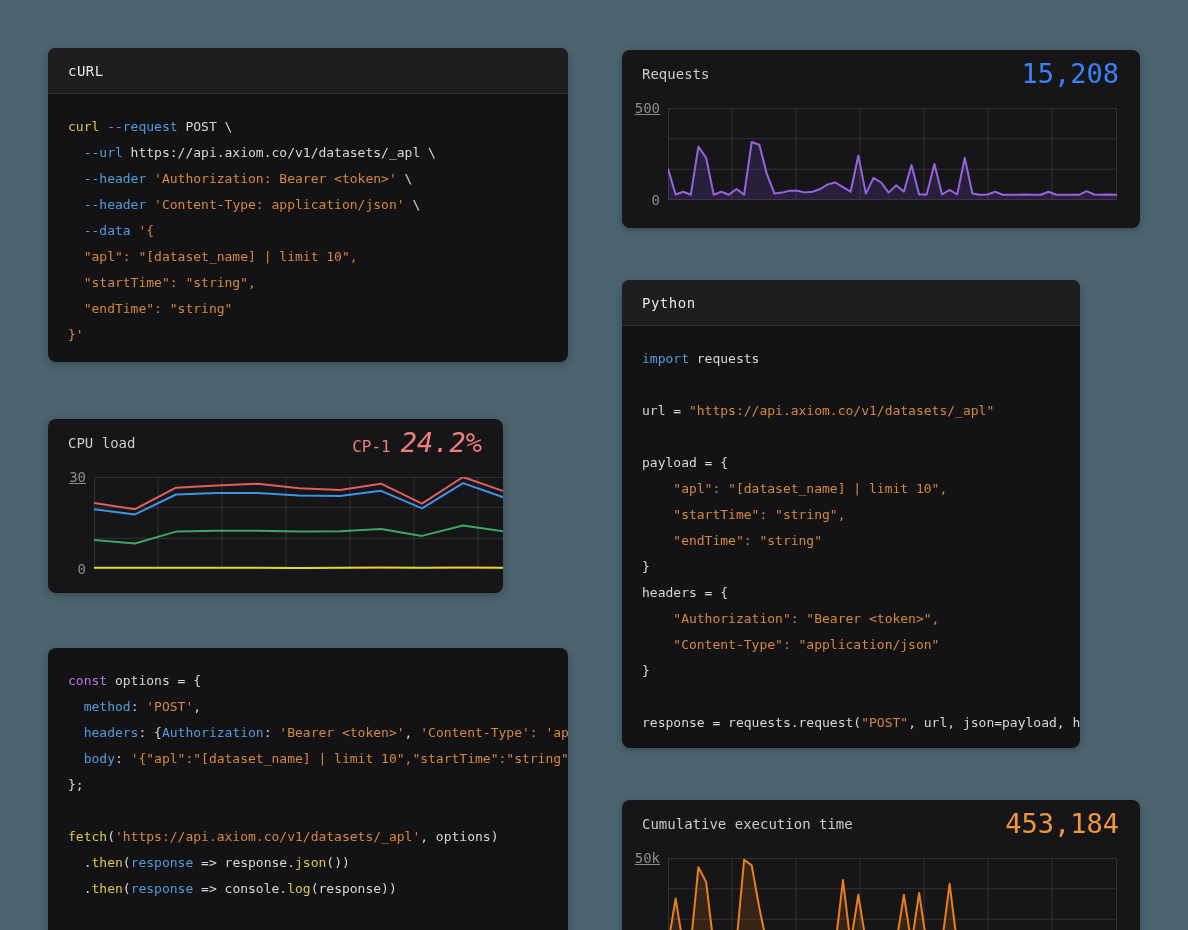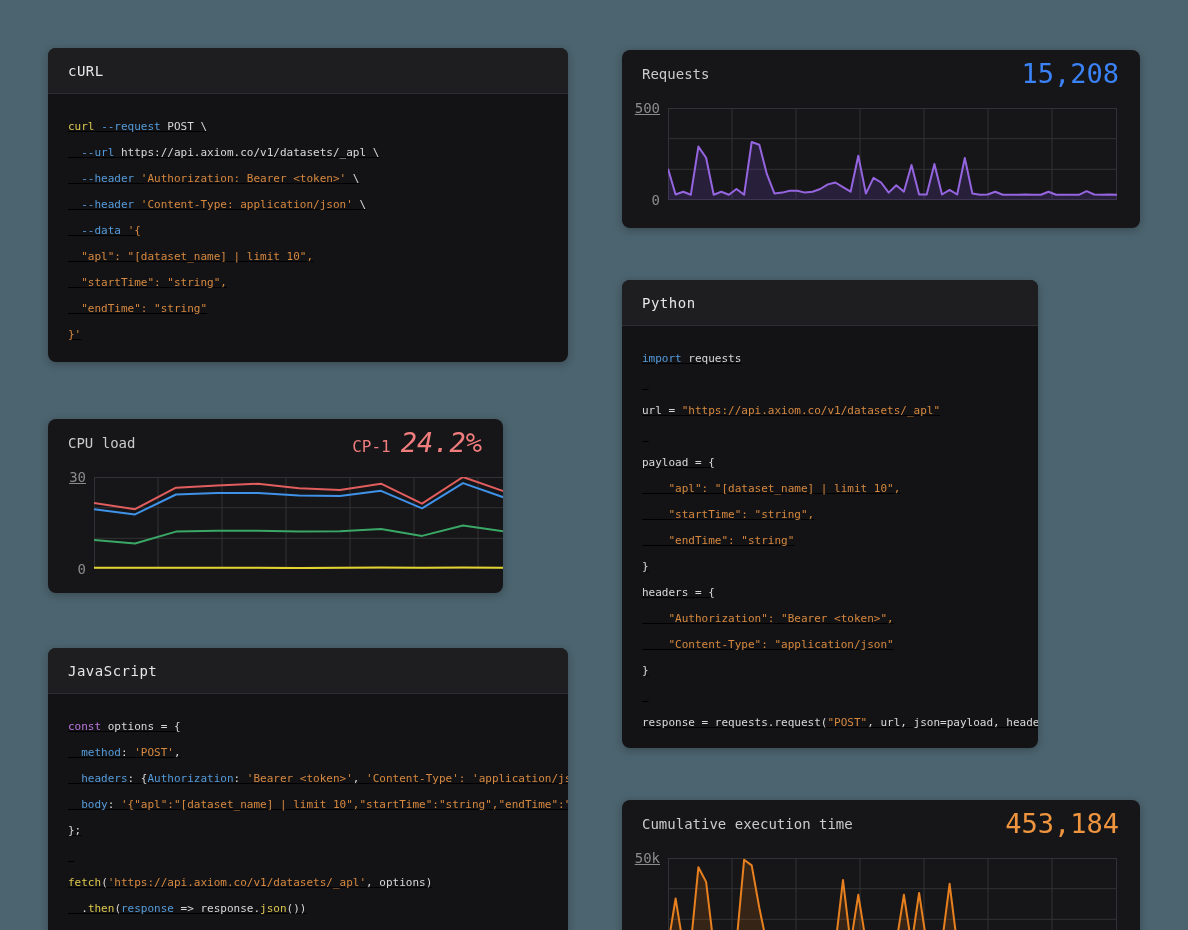--- a/index.html
+++ b/index.html
@@ -8,22 +8,22 @@
     background:#4c646f;
     font-family:"DejaVu Sans Mono","Liberation Mono",monospace;
   }
   .panel{position:absolute;border-radius:8px;overflow:hidden;
     box-shadow:0 2px 8px rgba(0,0,0,.28);}
   
   .code-panel{background:#131315;}
   .code-head{height:46px;background:#1e1e21;border-bottom:1px solid #2e2e32;
     display:flex;align-items:center;padding:0 20px;box-sizing:border-box;}
   .code-title{font-size:14px;color:#e6e6e6;letter-spacing:.5px;}
-  .code-body{padding:20px 0 0 20px;font-size:11px;line-height:26px;
-    white-space:pre;overflow:hidden;text-decoration:underline;}
+  .code-body{padding:20px 0 0 20px;font-size:13px;line-height:26px;
+    white-space:pre;overflow:hidden;}
   .code-line{height:26px;}
   .tk-k{color:var(--tk-k)}
   .tk-y{color:var(--tk-y)}
   .tk-p{color:var(--tk-p)}
   .tk-s{color:var(--tk-s)}
   .tk-d{color:var(--tk-d)}
   
   .chart-panel{background:#161618;}
   .chart-title{position:absolute;left:20px;top:16px;font-size:14px;color:#cbcbcb;}
   .chart-valuewrap{position:absolute;right:21px;top:8px;display:flex;
@@ -33,21 +33,21 @@
   .ytick{position:absolute;left:0;width:38px;text-align:right;
     font-size:14px;color:#8b8b8b;}
   .ytick-top{top:50px;text-decoration:underline;}
   .ytick-bottom{top:142px;}
   .plot{position:absolute;left:46px;right:23px;top:58px;height:92px;}
   
   .p-curl{left:48px;top:48px;width:520px;height:314px;}
   .p-cpu{left:48px;top:419px;width:455px;height:174px;}
   .p-js{left:48px;top:648px;width:520px;height:340px;}
   .p-requests{left:622px;top:50px;width:518px;height:178px;}
-  .p-python{left:622px;top:280px;width:416px;height:468px;}
+  .p-python{left:622px;top:280px;width:458px;height:468px;}
   .p-cumulative{left:622px;top:800px;width:518px;height:178px;}
 </style>
 </head>
 <body style="background: rgb(76, 100, 111);">
 
 <section class="panel code-panel p-curl">
   <header class="code-head">
     <span class="code-title">cURL</span>
   </header>
   <div class="code-body"><div class="code-line"><span class="tk-y">curl</span><span class="tk-d"> </span><span class="tk-k">--request</span><span class="tk-d"> POST \</span></div><div class="code-line"><span class="tk-d">  </span><span class="tk-k">--url</span><span class="tk-d"> https://api.axiom.co/v1/datasets/_apl \</span></div><div class="code-line"><span class="tk-d">  </span><span class="tk-k">--header</span><span class="tk-d"> </span><span class="tk-s">'Authorization: Bearer &lt;token&gt;'</span><span class="tk-d"> \</span></div><div class="code-line"><span class="tk-d">  </span><span class="tk-k">--header</span><span class="tk-d"> </span><span class="tk-s">'Content-Type: application/json'</span><span class="tk-d"> \</span></div><div class="code-line"><span class="tk-d">  </span><span class="tk-k">--data</span><span class="tk-d"> </span><span class="tk-s">'{</span></div><div class="code-line"><span class="tk-s">  "apl": "[dataset_name] | limit 10",</span></div><div class="code-line"><span class="tk-s">  "startTime": "string",</span></div><div class="code-line"><span class="tk-s">  "endTime": "string"</span></div><div class="code-line"><span class="tk-s">}'</span></div></div>
@@ -75,23 +75,20 @@
           <rect x="0.5" y="0.5" width="450" height="91" fill="none" stroke="#323236"></rect>
         </g>
         <polyline points="0.0,90.8 41.0,90.8 82.0,90.8 123.0,90.8 164.0,90.8 205.0,91.1 246.0,90.8 287.0,90.5 328.0,90.8 369.0,90.5 410.0,90.8 451.0,90.8" fill="none" stroke="#e3d32f" stroke-width="2" stroke-linejoin="round"></polyline>
         <polyline points="0.0,62.9 41.0,66.5 82.0,54.6 123.0,53.7 164.0,53.7 205.0,54.6 246.0,54.3 287.0,52.1 328.0,58.9 369.0,48.5 410.0,54.3 451.0,54.3" fill="none" stroke="#3aa766" stroke-width="2" stroke-linejoin="round"></polyline>
         <polyline points="0.0,32.2 41.0,37.4 82.0,17.5 123.0,15.9 164.0,15.9 205.0,18.4 246.0,19.0 287.0,13.8 328.0,31.3 369.0,6.1 410.0,20.5 451.0,20.5" fill="none" stroke="#3f92e8" stroke-width="2" stroke-linejoin="round"></polyline>
         <polyline points="0.0,26.1 41.0,32.2 82.0,10.7 123.0,8.6 164.0,6.7 205.0,11.3 246.0,12.9 287.0,6.7 328.0,26.7 369.0,0.0 410.0,14.4 451.0,14.4" fill="none" stroke="#e25d5d" stroke-width="2" stroke-linejoin="round"></polyline>
       </svg></div>
 </section>
 
 <section class="panel code-panel p-js">
-  <header class="code-head">
-    <span class="code-title">JavaScript</span>
-  </header>
   <div class="code-body"><div class="code-line"><span class="tk-p">const</span><span class="tk-d"> options = {</span></div><div class="code-line"><span class="tk-d">  </span><span class="tk-k">method</span><span class="tk-d">: </span><span class="tk-s">'POST'</span><span class="tk-d">,</span></div><div class="code-line"><span class="tk-d">  </span><span class="tk-k">headers</span><span class="tk-d">: {</span><span class="tk-k">Authorization</span><span class="tk-d">: </span><span class="tk-s">'Bearer &lt;token&gt;'</span><span class="tk-d">, </span><span class="tk-s">'Content-Type': 'application/json'</span></div><div class="code-line"><span class="tk-d">  </span><span class="tk-k">body</span><span class="tk-d">: </span><span class="tk-s">'{"apl":"[dataset_name] | limit 10","startTime":"string","endTime":"string"}'</span></div><div class="code-line"><span class="tk-d">};</span></div><div class="code-line">&nbsp;</div><div class="code-line"><span class="tk-y">fetch</span><span class="tk-d">(</span><span class="tk-s">'https://api.axiom.co/v1/datasets/_apl'</span><span class="tk-d">, options)</span></div><div class="code-line"><span class="tk-d">  .</span><span class="tk-y">then</span><span class="tk-d">(</span><span class="tk-k">response</span><span class="tk-d"> =&gt; response.</span><span class="tk-y">json</span><span class="tk-d">())</span></div><div class="code-line"><span class="tk-d">  .</span><span class="tk-y">then</span><span class="tk-d">(</span><span class="tk-k">response</span><span class="tk-d"> =&gt; console.</span><span class="tk-y">log</span><span class="tk-d">(response))</span></div></div>
 </section>
 
 <section class="panel chart-panel p-requests">
   <span class="chart-title">Requests</span>
   <div class="chart-valuewrap">
     <span class="chart-value" style="color: #3b82f6;">15,208</span>
   </div>
   <span class="ytick ytick-top">500</span>
   <span class="ytick ytick-bottom">0</span>

